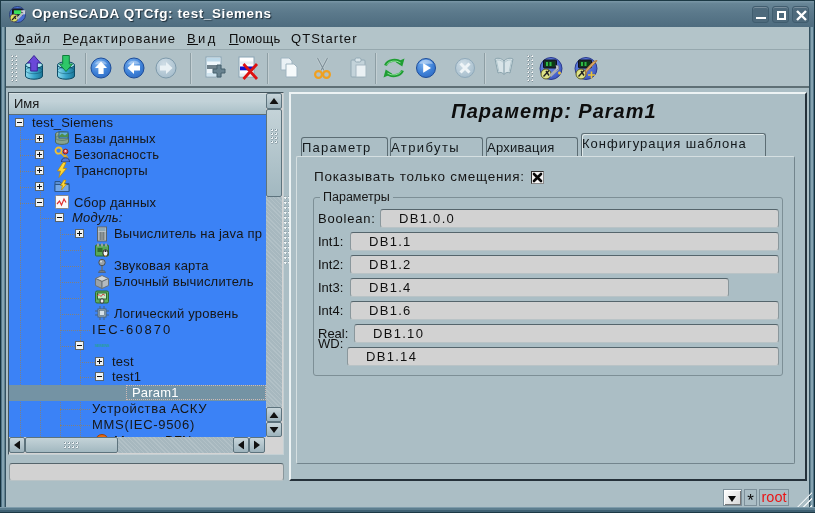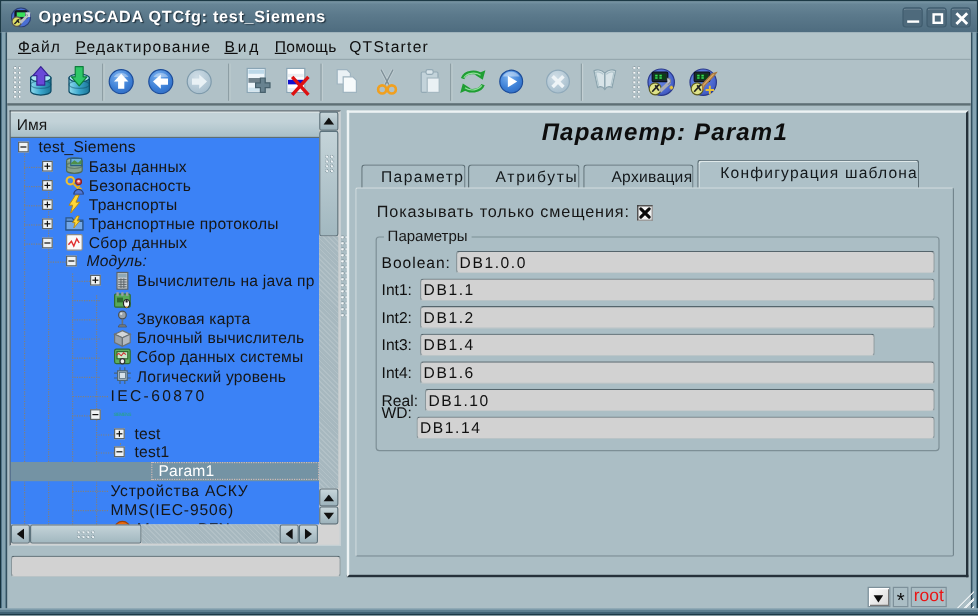--- a/index.html
+++ b/index.html
@@ -36,26 +36,26 @@
 .sbtn svg{position:absolute;left:50%;top:50%;transform:translate(-50%,-50%)}
 .sgrv{position:absolute;background:#a3b4bb}
 .sldr{position:absolute;background:linear-gradient(180deg,#c4d3d8,#a2b8c0);border:1px solid #5d737d;border-radius:2px}
 
 .ledit{background:#d2d2d2;border:1px solid;border-color:#55656c #8a979c #b9c3c6 #8a979c;border-radius:3px}
 
 #split{left:284px;top:196px;width:6px;height:70px;background-image:radial-gradient(circle at 35% 35%,#f4f8f9 0 1px,#7e9098 1.4px,transparent 1.8px);background-size:4px 5px}
 
 #rp{left:289px;top:92px;width:518px;height:389px;background:#abbec5;border-top:2px solid #edf3f4;border-left:2px solid #edf3f4;border-right:2px solid #25313a;border-bottom:2px solid #25313a}
 #rtitle{left:295px;top:100px;width:518px;text-align:center;font-size:20px;font-weight:bold;font-style:italic;color:#0d0d0d;letter-spacing:1px}
-.tab{position:absolute;height:20px;border:1px solid #5c6d74;border-bottom:none;border-radius:3px 3px 0 0;background:#abbec5;line-height:20px;text-align:right;font-size:13px;color:#13181b}
+.tab{position:absolute;height:20px;border:1px solid #5c6d74;border-bottom:none;border-radius:3px 3px 0 0;background:#abbec5;line-height:20px;text-align:left;font-size:13px;color:#13181b}
 .tab.on{height:24px;background:#aec1c8;box-shadow:inset 1px 1px 0 #dfe9ea}
 #pane{left:296px;top:156px;width:499px;height:308px;background:#abbec5;border:1px solid;border-color:#d5dfe1 #73858d #73858d #d5dfe1;border-radius:2px}
 #gbox{left:313px;top:197px;width:470px;height:179px;border:1px solid #7d8f96;border-radius:3px}
 .flbl{position:absolute;font-size:13px;color:#101010;line-height:19px}
-.fin{position:absolute;height:19px;background:#d2d2d2;border:1px solid;border-color:#55656c #8a979c #b9c3c6 #8a979c;border-radius:3px;font-size:13px;line-height:17px;padding-left:2px;color:#101010;letter-spacing:1.3px}
+.fin{position:absolute;height:19px;background:#d2d2d2;border:1px solid;border-color:#55656c #8a979c #b9c3c6 #8a979c;border-radius:3px;font-size:13px;line-height:17px;padding-left:18px;color:#101010;letter-spacing:1.3px}
 
 .sbox{position:absolute;top:489px;height:17px;border:1px solid #7d909a;line-height:16px;text-align:center}
 </style></head><body>
 
 <div class="a" id="tbar">
  <svg class="a" style="left:8px;top:5px" width="17" height="17" viewBox="0 0 17 17">
   <circle cx="8.5" cy="8.5" r="8" fill="#4a6fd4" stroke="#2b4075"></circle>
   <rect x="3.5" y="3" width="10" height="6.5" rx="1" fill="#1c2430" stroke="#111"></rect>
   <rect x="5" y="4.3" width="7" height="3.8" fill="#39e05a"></rect>
   <circle cx="5" cy="12" r="4" fill="#ddde66" stroke="#555"></circle>
@@ -276,21 +276,20 @@
 <div class="hln" style="left:11px;top:71.6px;width:15px"></div>
 <div class="exp p" style="left:26px;top:66.6px">
       <i></i>
       <b></b>
     </div>
 <svg class="ticon" style="left:45px;top:63px" viewBox="0 0 16 16">
       <path d="M1 3.5 h5 l1.5 2 H15 v8 H1 z" fill="#5a8fd4" stroke="#2c5788"></path>
       <path d="M1 6.5 h14 v7 H1 z" fill="#74a8e8" stroke="#2c5788"></path>
       <path d="M10 2 L6.5 7.5 h2 L7.5 12 L12.5 6 h-2.2 L12 2 z" fill="#ffd837" stroke="#b8860b" stroke-width=".7"></path>
     </svg>
-<div class="trow" style="left:65px;top:63.6px">Транспортные протоколы</div>
 <div class="hln" style="left:11px;top:87.5px;width:15px"></div>
 <div class="exp" style="left:26px;top:82.5px">
       <i></i>
     </div>
 <svg class="ticon" style="left:45px;top:79px" viewBox="0 0 16 16">
       <rect x="1.5" y="1.5" width="13" height="13" rx="1" fill="#fafafa" stroke="#8a8a8a"></rect>
       <path d="M3 10 l2.5 -3 l2 4 l2.5 -6 l2 3.5" fill="none" stroke="#e03030" stroke-width="1.2"></path>
     </svg>
 <div class="trow" style="left:65px;top:79.5px">Сбор данных</div>
 <div class="hln" style="left:31px;top:103.4px;width:15px"></div>
@@ -335,21 +334,20 @@
       <path d="M14.5 4.5 L8 7.5 V14.5 L14.5 11.5 z" fill="#b4bac0" stroke="#6a7276"></path>
     </svg>
 <div class="trow" style="left:105px;top:159.0px">Блочный вычислитель</div>
 <div class="hln" style="left:51px;top:182.9px;width:23px"></div>
 <svg class="ticon" style="left:85px;top:174px" viewBox="0 0 16 16">
       <rect x="1.5" y="2" width="13" height="12" rx="1.5" fill="#5fae5f" stroke="#2f6b2f"></rect>
       <rect x="3.5" y="4" width="9" height="6" fill="#c8e8c8" stroke="#2f6b2f"></rect>
       <ellipse cx="8" cy="12" rx="2" ry="2.2" fill="#f0f0f0" stroke="#333"></ellipse>
       <path d="M3 7 l2 -1.5 l2 2 l2 -2.5 l2 1.5" fill="none" stroke="#cc3333" stroke-width=".9"></path>
     </svg>
-<div class="trow" style="left:105px;top:174.9px">Сбор данных системы</div>
 <div class="hln" style="left:51px;top:198.8px;width:23px"></div>
 <svg class="ticon" style="left:85px;top:190px" viewBox="0 0 16 16">
       <rect x="4" y="4" width="8" height="8" fill="#aebec8" stroke="#4a6478"></rect>
       <rect x="5.5" y="5.5" width="5" height="5" fill="#d6e2ea" stroke="#4a6478" stroke-width=".6"></rect>
       <path d="M1 6 h3 M1 10 h3 M12 6 h3 M12 10 h3 M6 1 v3 M10 1 v3 M6 12 v3 M10 12 v3" stroke="#4a6478" stroke-width="1"></path>
     </svg>
 <div class="trow" style="left:105px;top:190.8px">Логический уровень</div>
 <div class="hln" style="left:51px;top:214.7px;width:30px"></div>
 <div class="trow" style="left:83px;top:206.7px;letter-spacing:2px">IEC-60870</div>
 <div class="hln" style="left:51px;top:230.6px;width:15px"></div>

